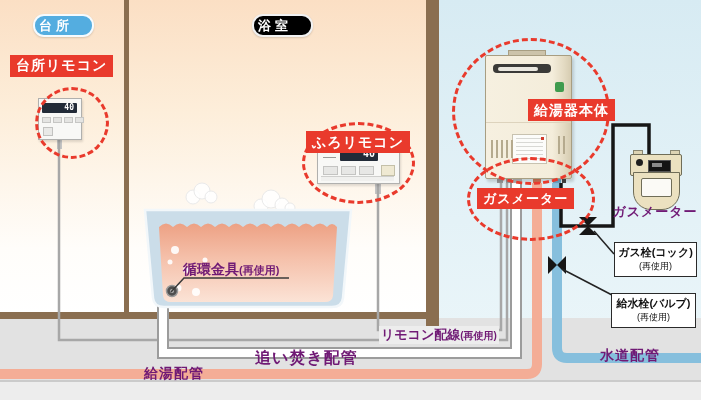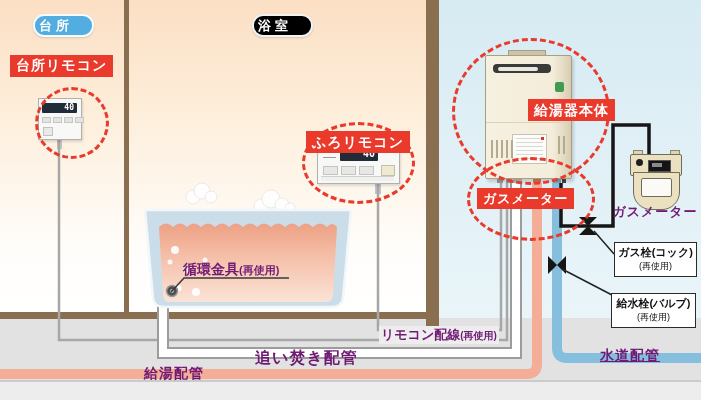--- a/index.html
+++ b/index.html
@@ -103,21 +103,21 @@
   .box-gas{left:614px;top:242px;width:77px;}
   .box-water{left:611px;top:293px;width:79px;}
   .plain{color:#701a75;font-weight:bold;z-index:5;white-space:nowrap;}
   .lab-meter{left:610px;top:203px;width:90px;text-align:center;font-size:13px;letter-spacing:1px;}
   .lab-circ{left:183px;top:261px;font-size:14px;}
   .lab-circ small{font-size:11px;font-weight:bold;}
   .lab-wiring{left:379px;top:326px;font-size:13px;background:#ededed;padding:0 2px;}
   .lab-wiring small{font-size:10px;font-weight:bold;}
   .lab-oidaki{left:255px;top:348px;font-size:16px;letter-spacing:1px;font-family:Liberation Serif, serif;}
   .lab-kyuto{left:144px;top:365px;font-size:14px;letter-spacing:1px;}
-  .lab-suido{left:600px;top:347px;font-size:14px;letter-spacing:1px;text-decoration:underline;}
+  .lab-suido{left:600px;top:347px;font-size:14px;letter-spacing:1px;}
 </style>
 </head>
 <body>
 
 <div class="stage">
 
   <div class="abs bg-outdoor"></div>
   <div class="abs bg-interior"></div>
   <div class="abs ground"></div>
   <div class="abs ground-lower"></div>

